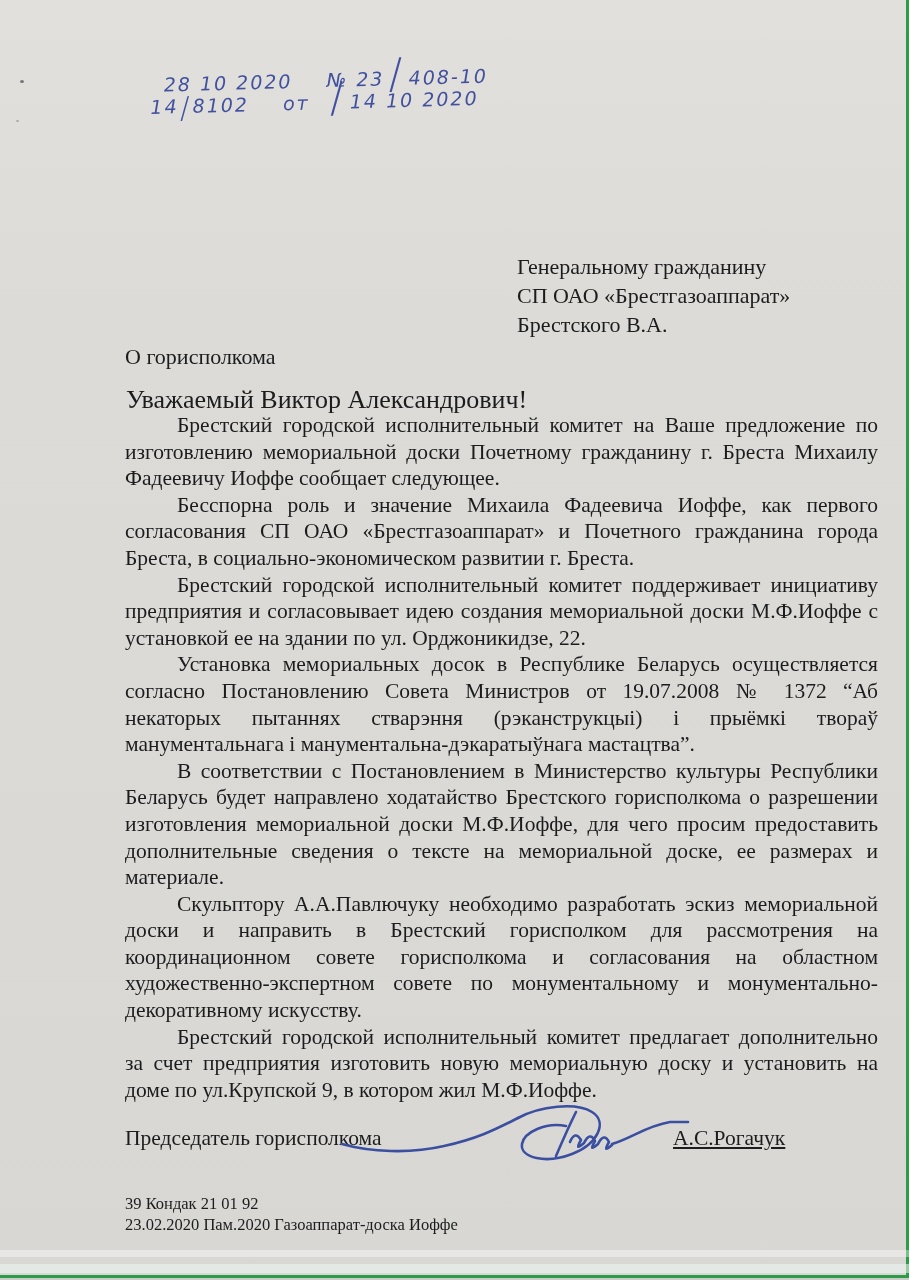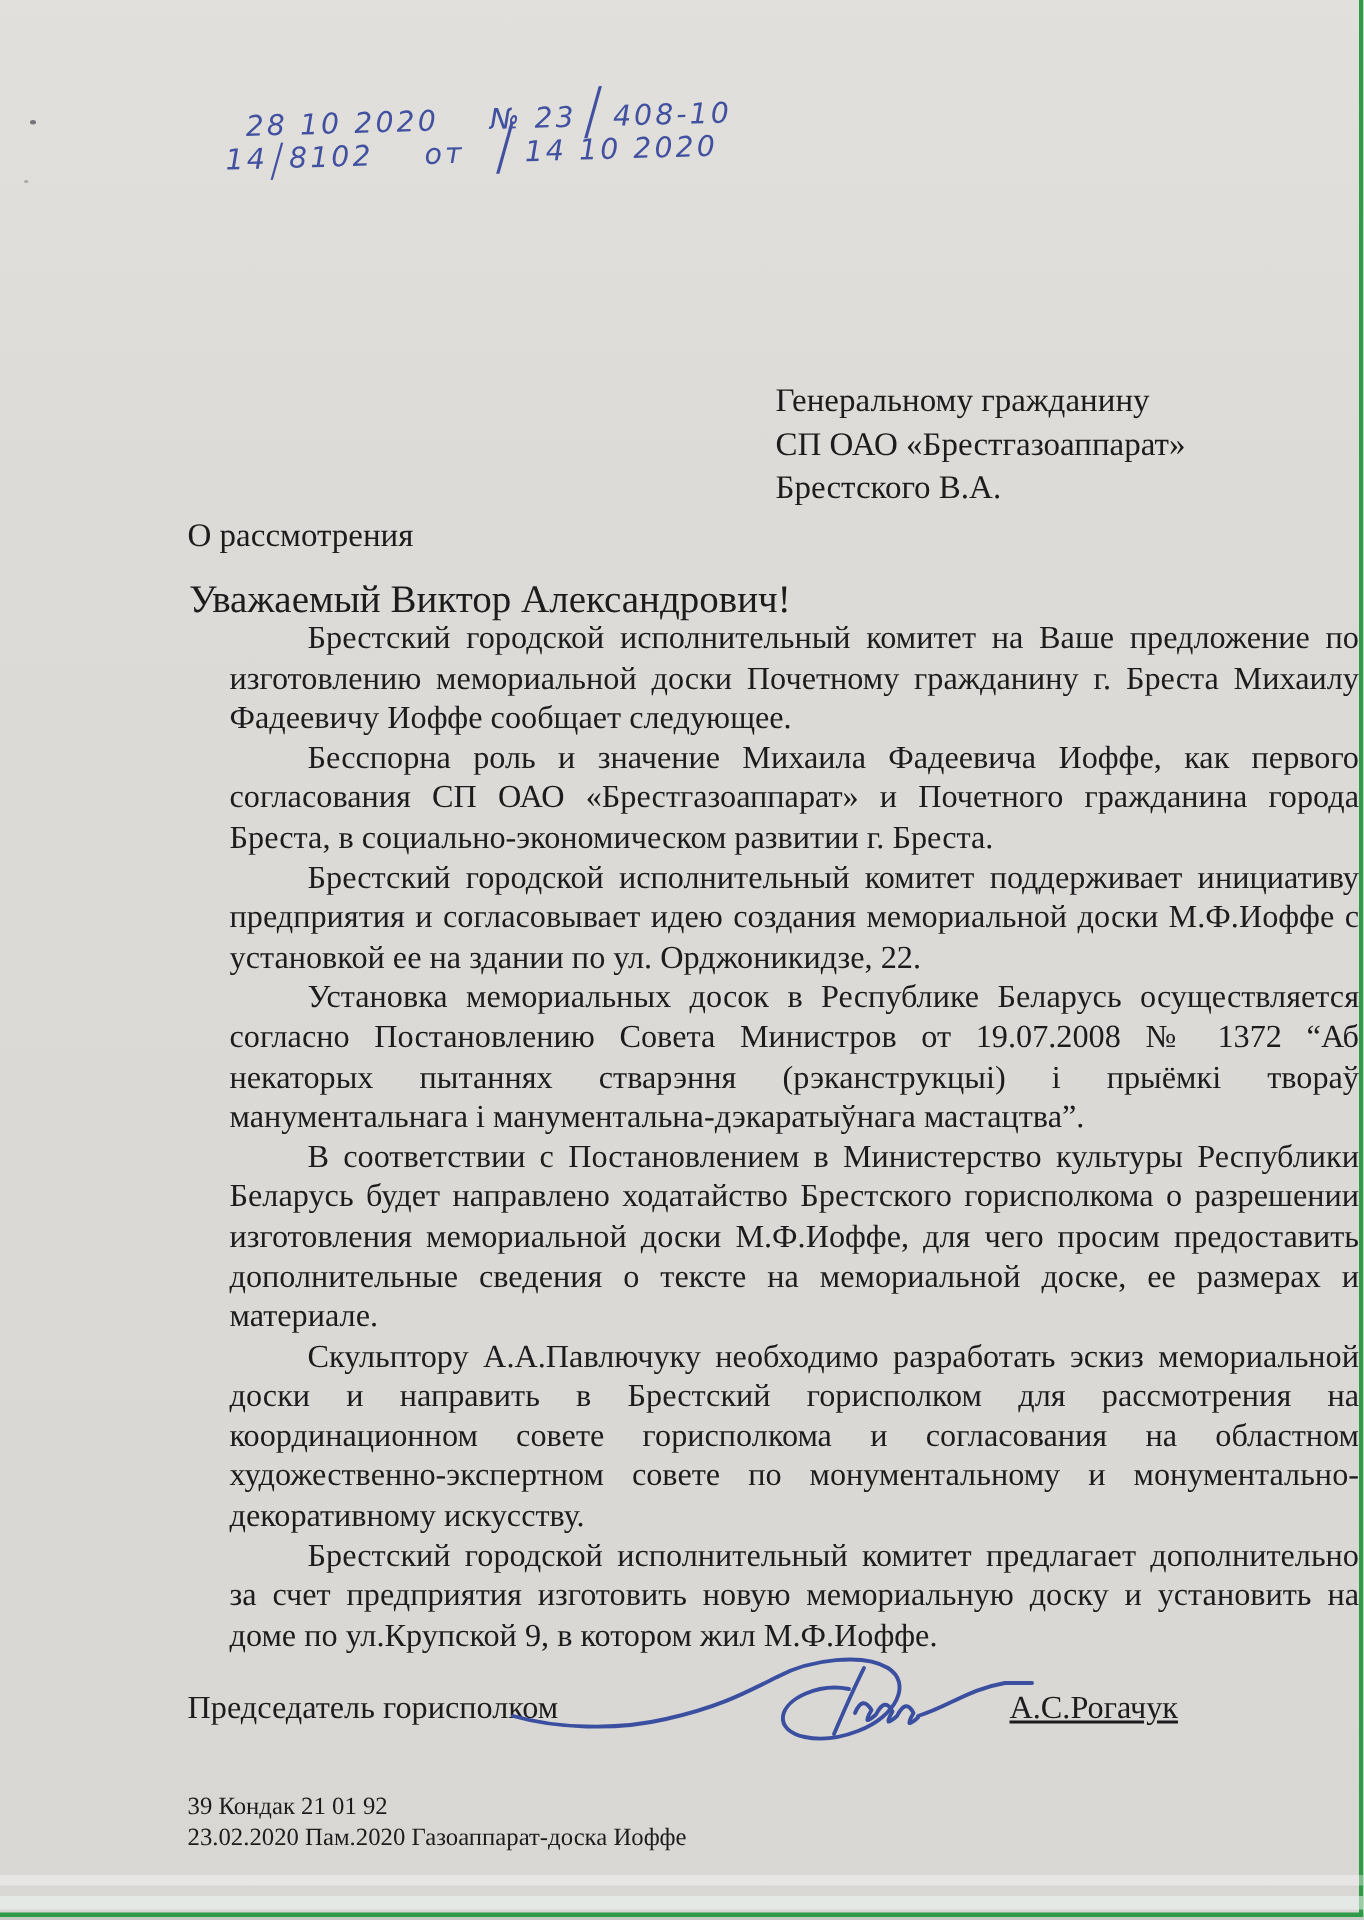--- a/index.html
+++ b/index.html
@@ -32,21 +32,21 @@
     display:inline-block;font-style:normal;font-size:42px;line-height:18px;
     font-weight:200;transform:translateY(-4px);margin:0 4px;
   }
   .smslash{display:inline-block;font-style:normal;font-size:30px;line-height:18px;font-weight:200;transform:translateY(2px);margin:0 1px;}
   
   .recipient{left:517px;top:252px;font-size:22px;line-height:29px;}
   
   .subject{left:125px;top:344px;font-size:22px;}
   .salutation{left:126px;top:385px;width:753px;text-align:left;font-size:26px;}
   
-  .body-text{left:125px;top:412px;width:753px;font-size:21.5px;line-height:26.6px;margin-left:28px;}
+  .body-text{left:125px;top:412px;width:753px;font-size:21.5px;line-height:26.6px;}
   .body-text p{
     margin:0;text-align:justify;text-align-last:left;text-indent:52px;
   }
   
   .sig-title{left:125px;top:1126px;font-size:21.5px;}
   .sig-name{left:673px;top:1126px;font-size:21.5px;text-decoration:underline;}
   .sig-svg{left:340px;top:1098px;}
   
   .footer{left:125px;top:1194px;font-size:16.5px;line-height:20.5px;}
 </style>
@@ -80,35 +80,35 @@
     <span>14 10 2020</span>
   </div>
 </div>
 
 <div class="abs recipient">
   <div>Генеральному гражданину</div>
   <div>СП ОАО «Брестгазоаппарат»</div>
   <div>Брестского В.А.</div>
 </div>
 
-<div class="abs subject">О рассмотрения</div>
+<div class="abs subject">О горисполкома</div>
 
 <div class="abs salutation">Уважаемый Виктор Александрович!</div>
 
 <div class="abs body-text">
   <p>Брестский городской исполнительный комитет на Ваше предложение по изготовлению мемориальной доски Почетному гражданину г. Бреста Михаилу Фадеевичу Иоффе сообщает следующее.</p>
   <p>Бесспорна роль и значение Михаила Фадеевича Иоффе, как первого согласования СП ОАО «Брестгазоаппарат» и Почетного гражданина города Бреста,  в социально-экономическом развитии г. Бреста.</p>
   <p>Брестский городской исполнительный комитет поддерживает инициативу предприятия и согласовывает идею создания мемориальной доски М.Ф.Иоффе с установкой ее на здании по ул. Орджоникидзе, 22.</p>
   <p>Установка мемориальных досок в Республике Беларусь осуществляется согласно Постановлению Совета Министров от 19.07.2008 № 1372 “Аб некаторых пытаннях стварэння (рэканструкцыі) і прыёмкі твораў манументальнага і манументальна-дэкаратыўнага мастацтва”.</p>
   <p>В соответствии с Постановлением в Министерство культуры Республики Беларусь будет направлено ходатайство Брестского горисполкома о разрешении изготовления мемориальной доски М.Ф.Иоффе, для чего просим предоставить дополнительные сведения о тексте на мемориальной доске, ее размерах и материале.</p>
   <p>Скульптору А.А.Павлючуку необходимо разработать эскиз мемориальной доски и направить в Брестский горисполком для рассмотрения на координационном совете горисполкома и согласования на областном  художественно-экспертном совете по монументальному и монументально-декоративному искусству.</p>
   <p>Брестский городской исполнительный комитет предлагает дополнительно за счет предприятия изготовить новую мемориальную доску и установить на доме по ул.Крупской 9, в котором жил М.Ф.Иоффе.</p>
 </div>
 
-<div class="abs sig-title">Председатель горисполком</div>
+<div class="abs sig-title">Председатель горисполкома</div>
 <svg class="abs sig-svg" width="350" height="78" viewBox="0 0 350 78">
   <g fill="none" stroke="#3b4fa0" stroke-width="2.6" stroke-linecap="round" stroke-linejoin="round">
 
     <path d="M2 46 C 30 54, 70 56, 104 48 C 140 40, 158 30, 178 20"></path>
 
     <path d="M178 20 C 200 8, 236 4, 252 14 C 268 24, 258 46, 232 56 C 206 66, 180 60, 182 46 C 184 34, 206 24, 226 28"></path>
 
     <path d="M236 14 C 228 30, 222 44, 216 58"></path>
     <path d="M230 44 q5 -12 11 -2 q-7 12 3 3 q6 -12 11 -2 q-7 12 3 3 q6 -12 11 -2 q-7 12 3 3"></path>
 

